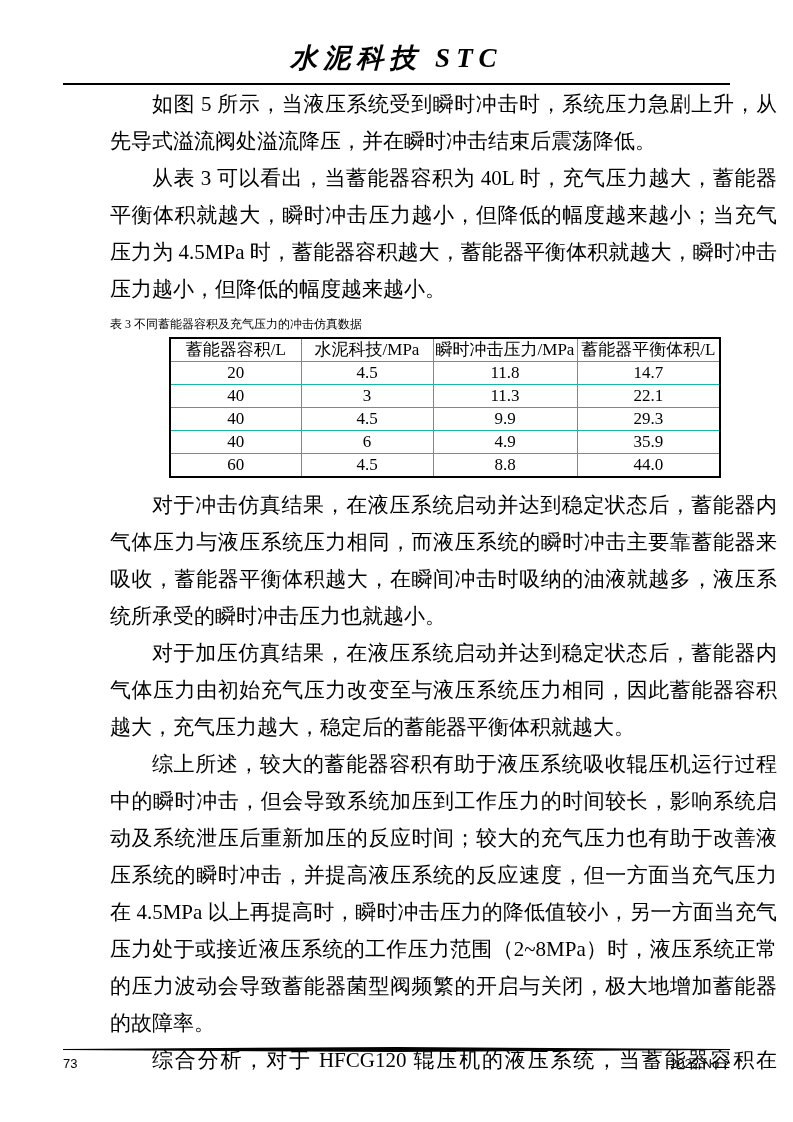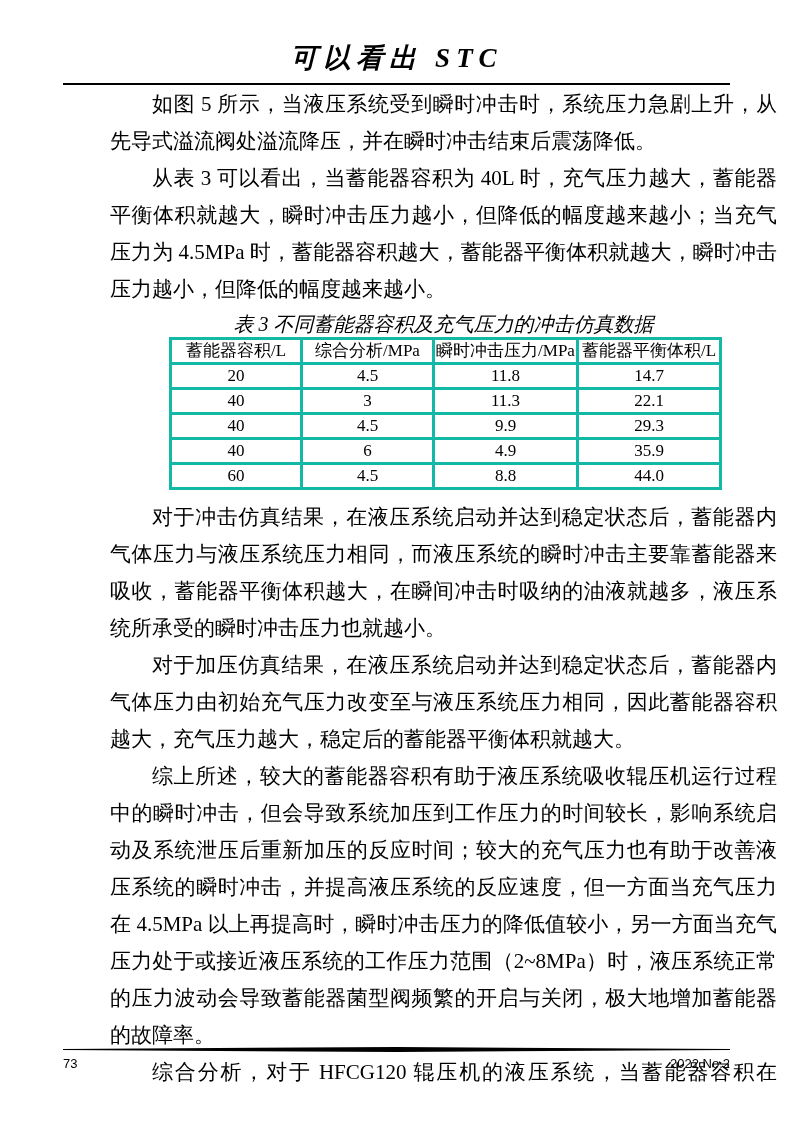--- a/index.html
+++ b/index.html
@@ -45,34 +45,33 @@
     line-height: 37px;
     text-align: justify;
     text-indent: 2em;
   }
   .doc-body p.clip {
     max-height: 37px;
     overflow: hidden;
   }
   .table-caption {
     margin: 5px 0 2px 0;
-    font-size: 20px;
+    font-size: 12px;
     line-height: 22px;
-    text-align: center;
+    text-align: left;
     text-indent: 0;
-    font-style: italic;
   }
   table.data-table {
     border-collapse: collapse;
     margin: 0 0 9px 59px;
     width: 550px;
     table-layout: fixed;
   }
   table.data-table th, table.data-table td {
-    border: 3px solid #14b8a6;
+    border: 1px solid #14b8a6;
     font-size: 17px;
     font-weight: normal;
     text-align: center;
     padding: 0;
     height: 22px;
     line-height: 22px;
   }
   table.data-table { border: 2px solid #000; }
   col.c1 { width: 131px; }
   col.c2 { width: 132px; }
@@ -106,42 +105,42 @@
   .issue-number {
     position: absolute;
     right: 0;
   }
 </style>
 </head>
 <body>
 
 <div class="page">
 
-  <div class="journal-header">可以看出 STC</div>
+  <div class="journal-header">水泥科技 STC</div>
 
   <div class="header-rule"></div>
 
   <div class="doc-body">
 
     <p>如图 5 所示，当液压系统受到瞬时冲击时，系统压力急剧上升，从先导式溢流阀处溢流降压，并在瞬时冲击结束后震荡降低。</p>
     <p>从表 3 可以看出，当蓄能器容积为 40L 时，充气压力越大，蓄能器平衡体积就越大，瞬时冲击压力越小，但降低的幅度越来越小；当充气压力为 4.5MPa 时，蓄能器容积越大，蓄能器平衡体积就越大，瞬时冲击压力越小，但降低的幅度越来越小。</p>
 
     <div class="table-caption">表 3 不同蓄能器容积及充气压力的冲击仿真数据</div>
 
     <table class="data-table">
       <colgroup>
         <col class="c1">
           <col class="c2">
           <col class="c3">
           <col class="c4">
       </colgroup>
       <thead>
         <tr>
           <th>蓄能器容积/L</th>
-          <th>综合分析/MPa</th>
+          <th>水泥科技/MPa</th>
           <th>瞬时冲击压力/MPa</th>
           <th>蓄能器平衡体积/L</th>
         </tr>
       </thead>
       <tbody>
         <tr>
           <td>20</td>
           <td>4.5</td>
           <td>11.8</td>
           <td>14.7</td>

